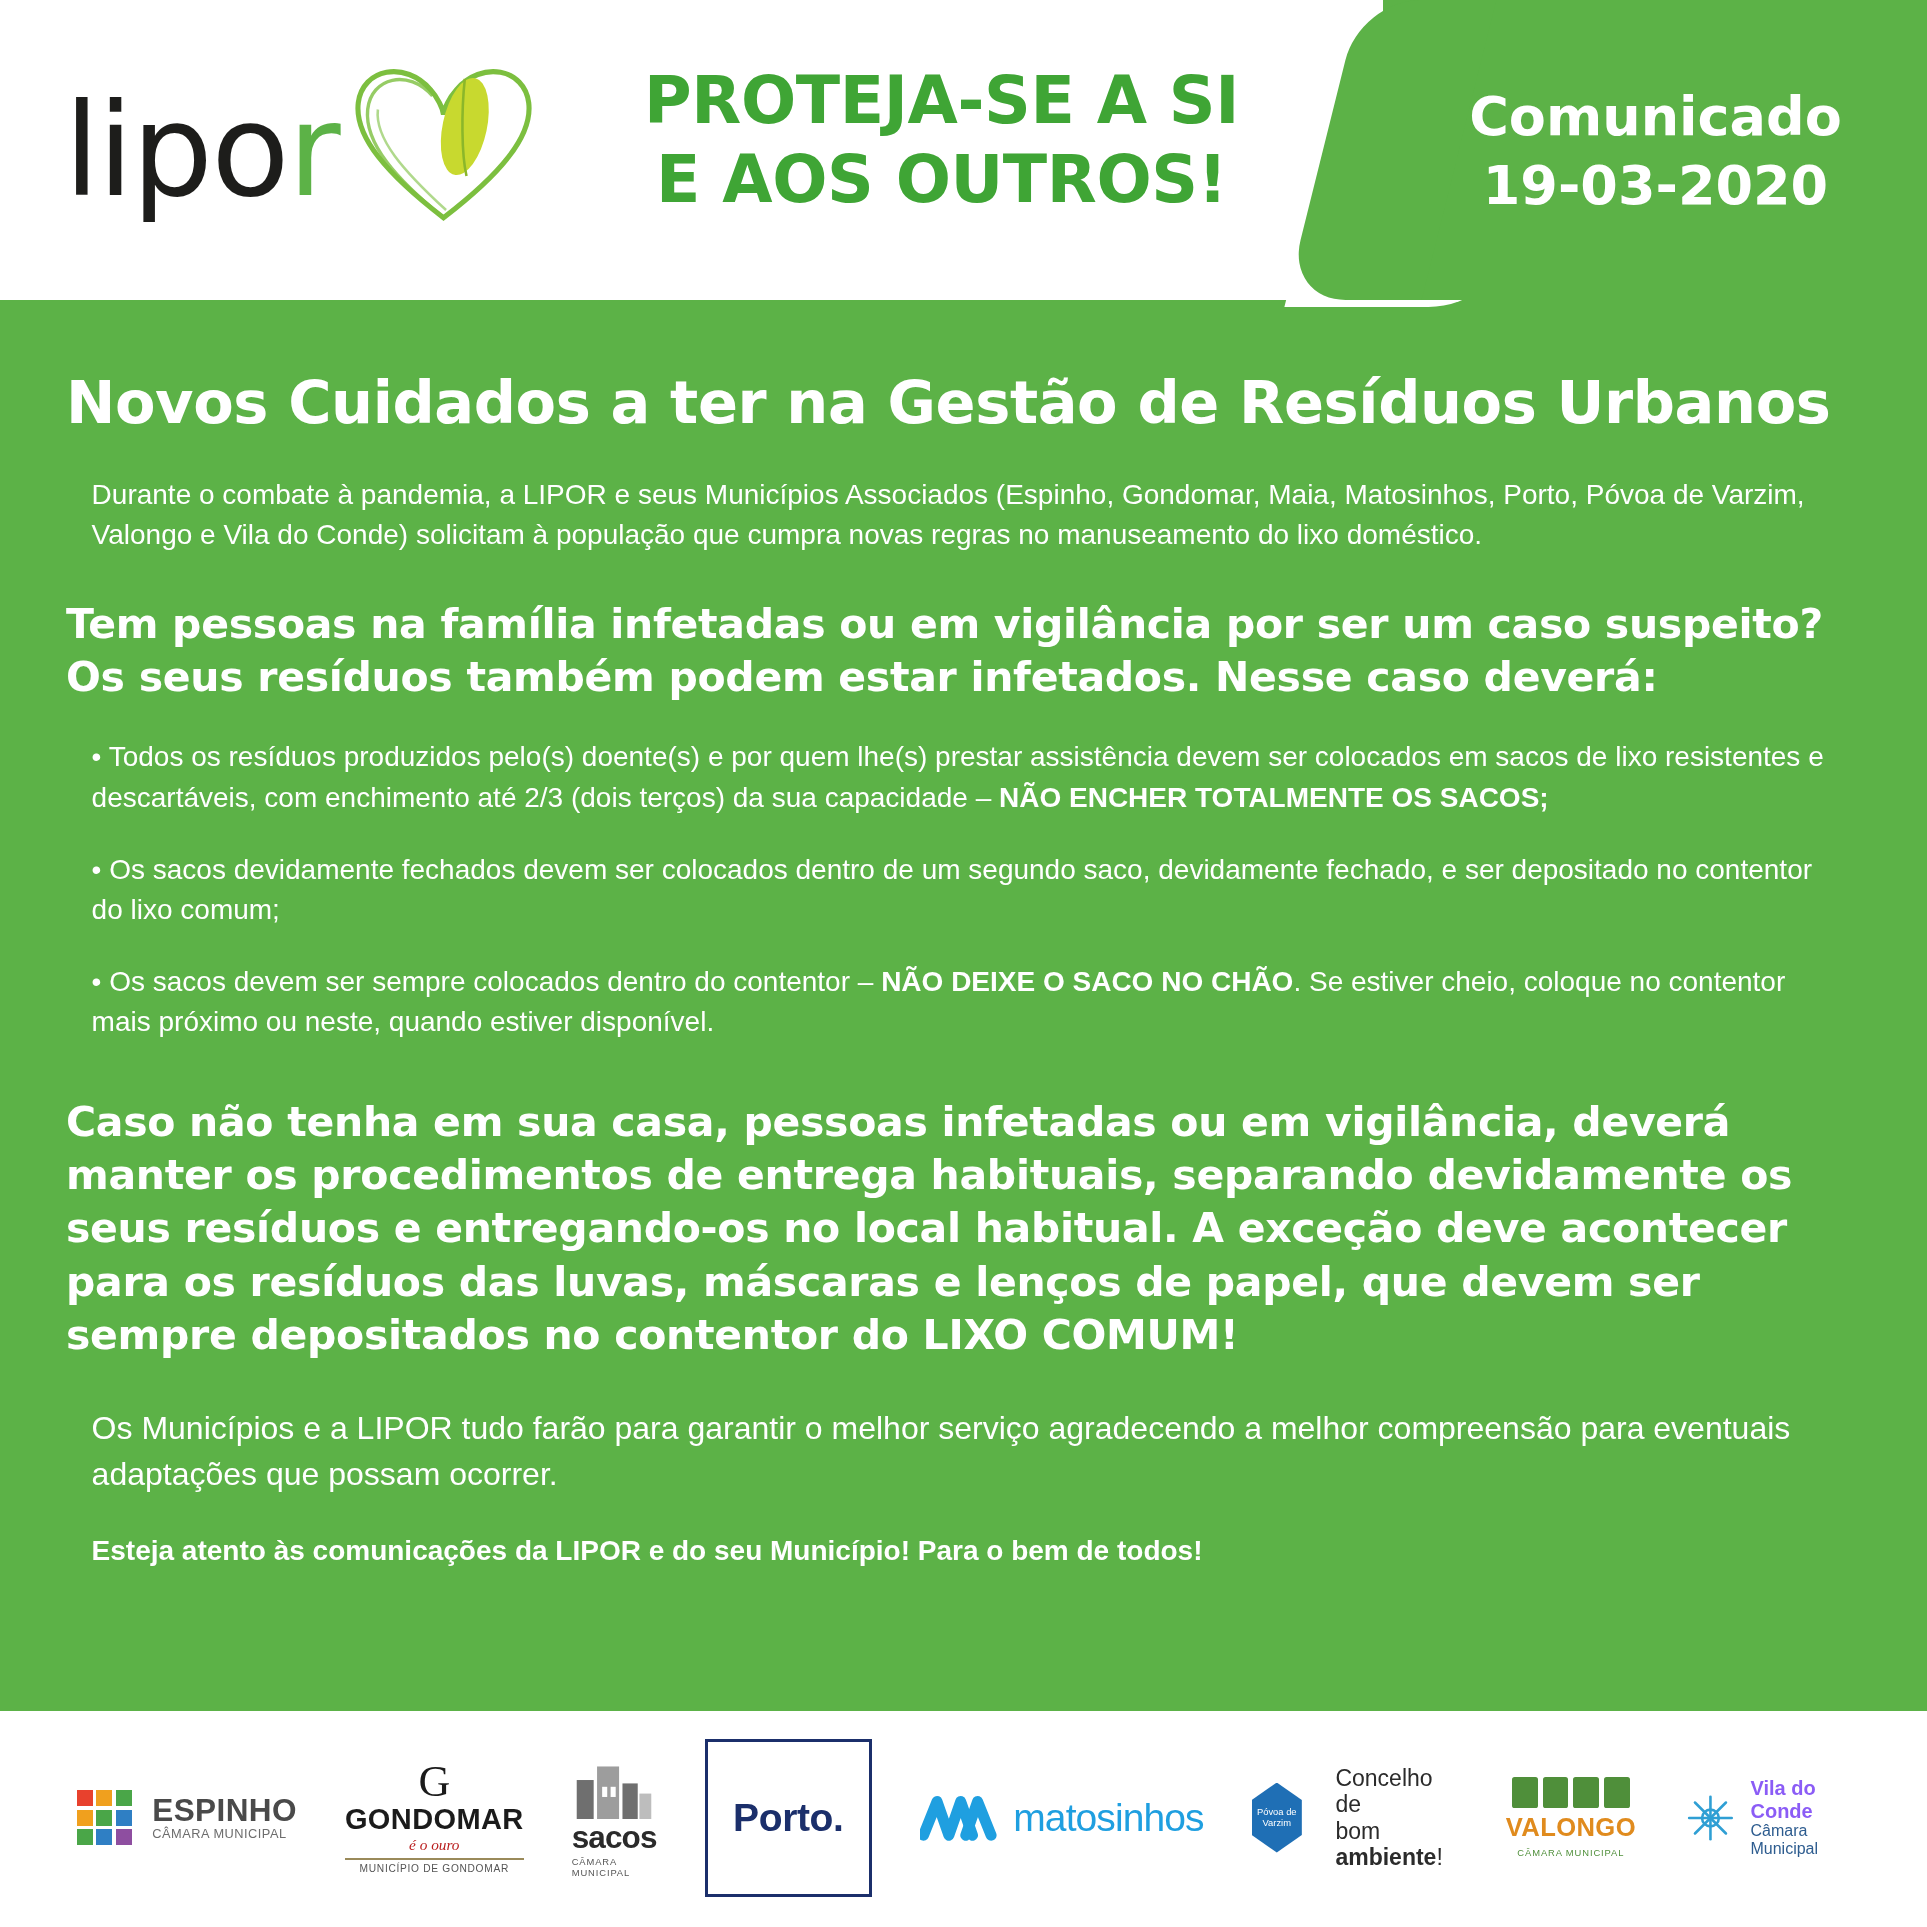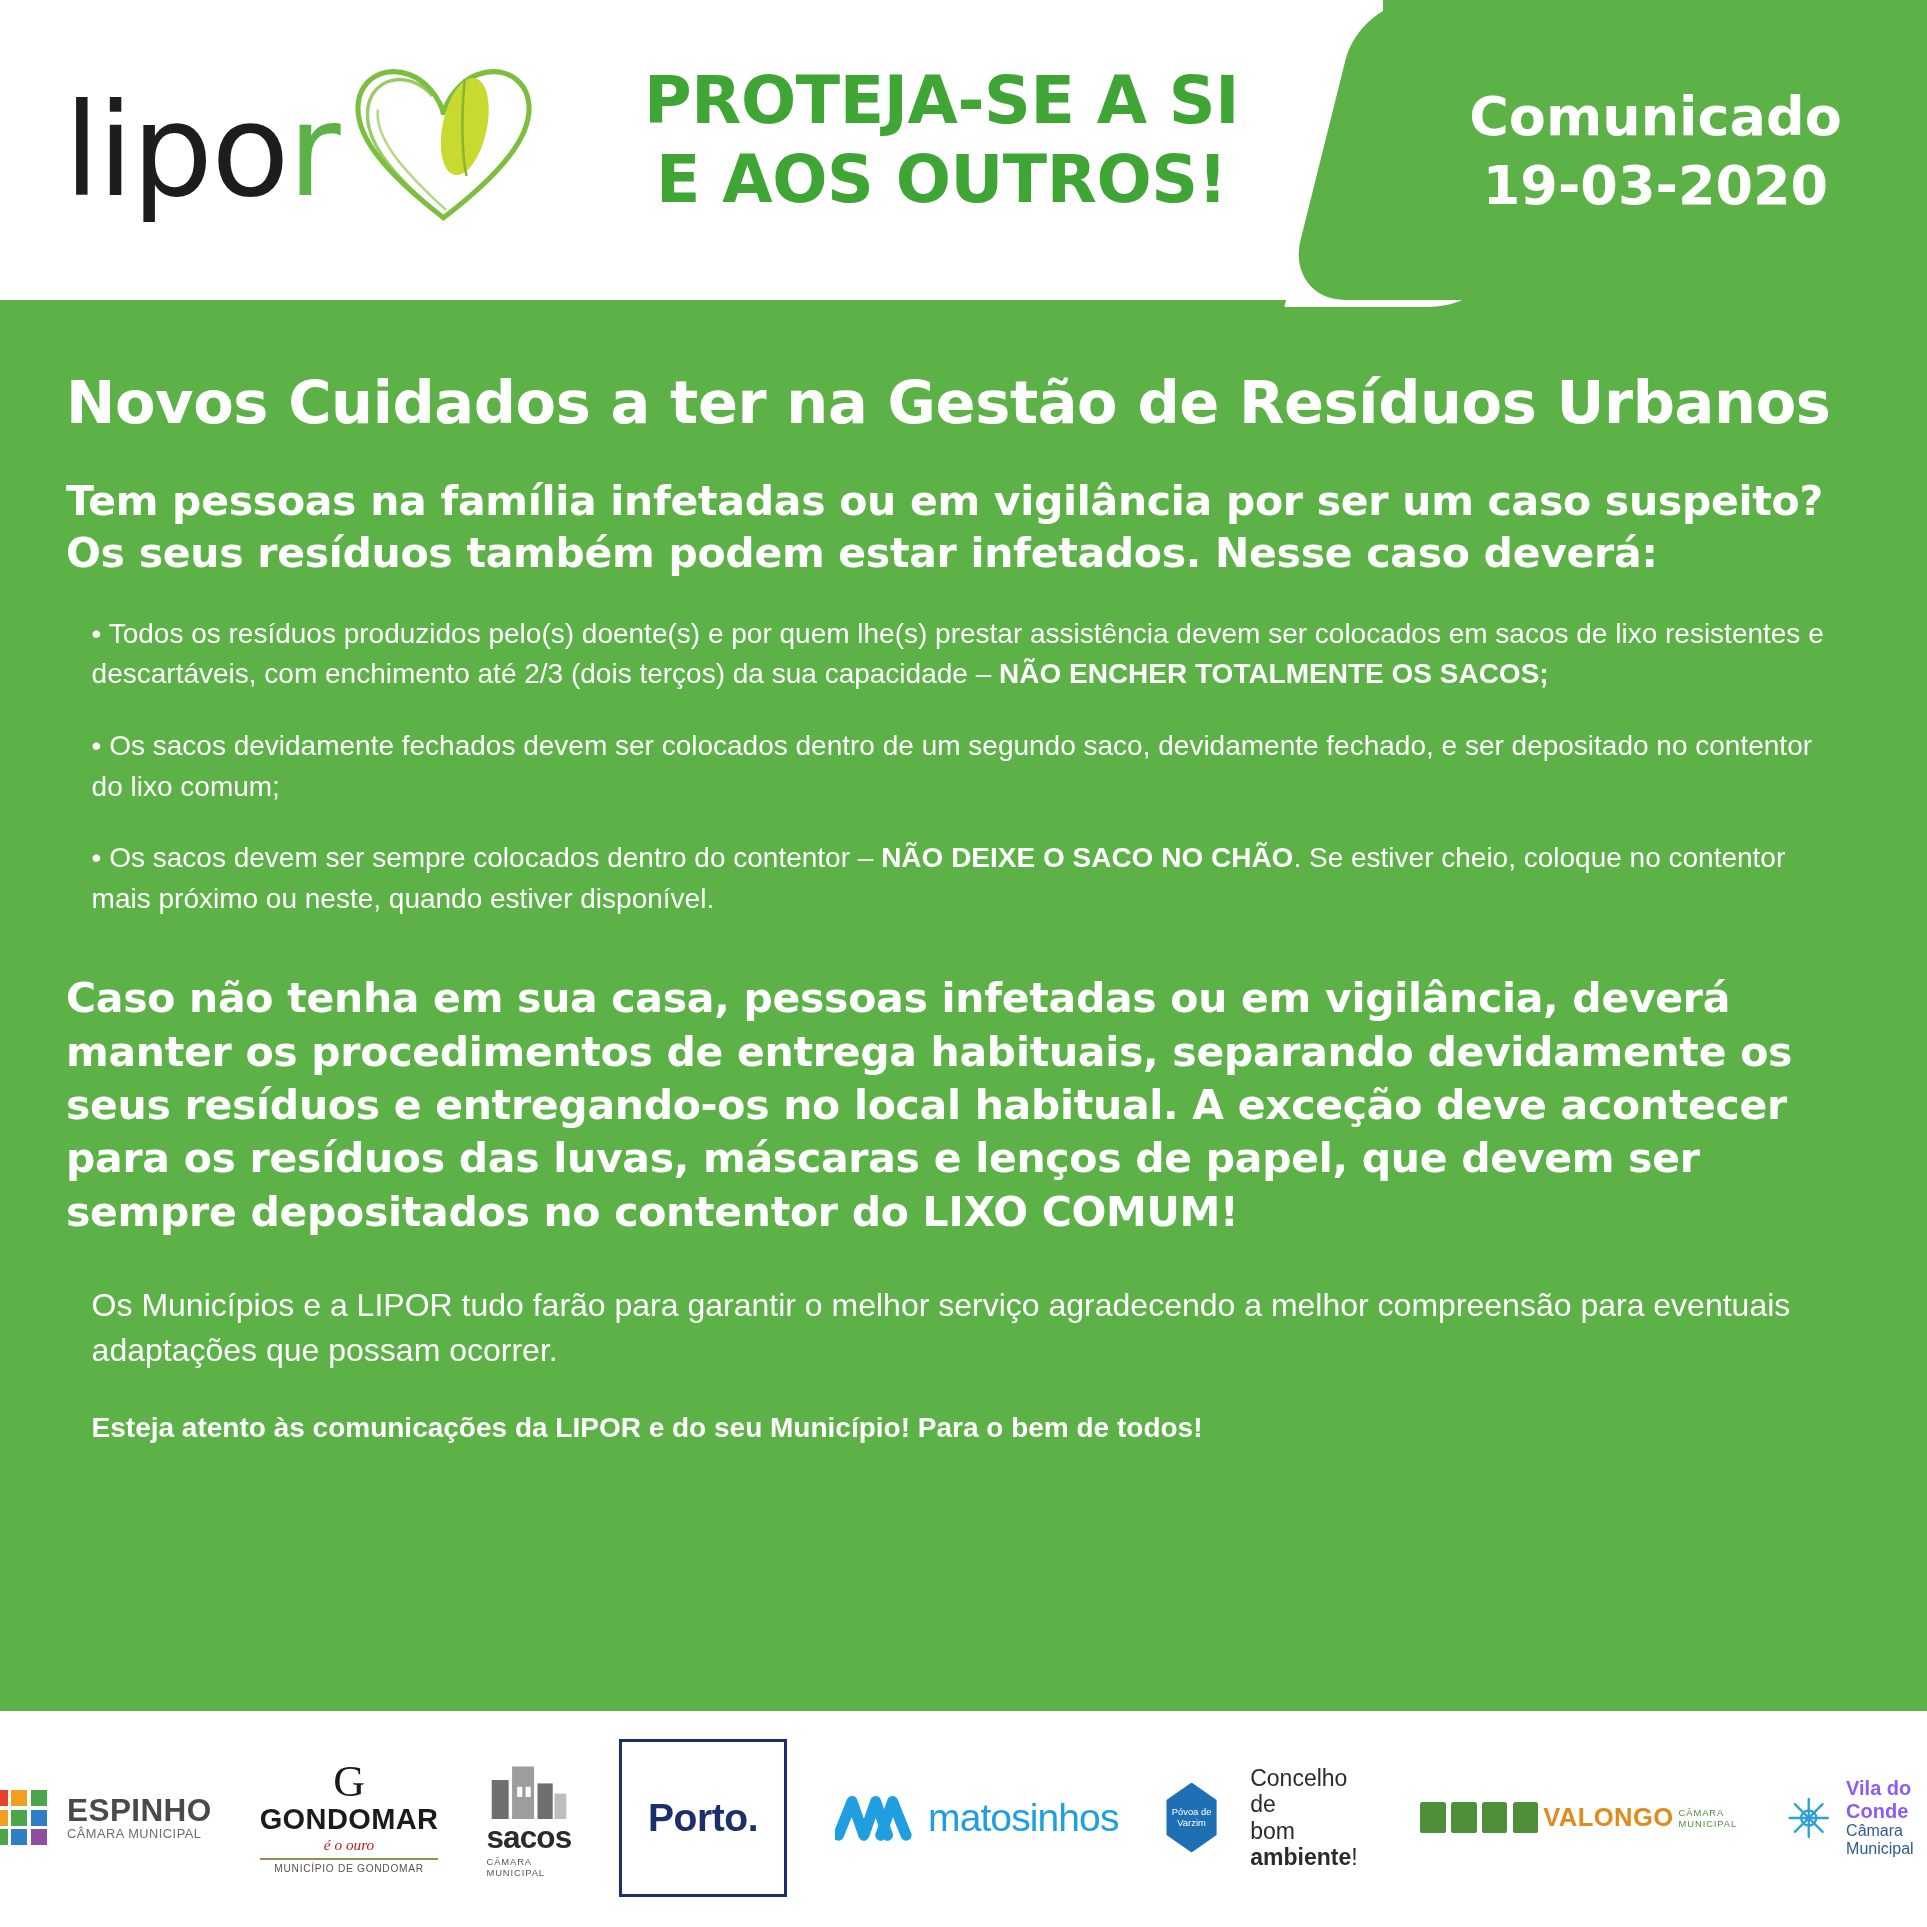--- a/index.html
+++ b/index.html
@@ -266,21 +266,21 @@
     display: flex; align-items: center; justify-content: center;
     clip-path: polygon(50% 0%, 100% 25%, 100% 75%, 50% 100%, 0% 75%, 0% 25%);
   }
   .povoa .badge span { color: #fff; font-size: 9.4px; text-align: center; line-height: 1.1; }
   .povoa .txt { line-height: 1.15; color: #2b2b2b; margin-left: 20px; }
   .povoa .txt .l1 { font-size: 23px; }
   .povoa .txt .l2 { font-size: 23px; }
   .povoa .txt .l2 b { font-weight: bold; }
 
   
-  .valongo { flex-direction: row; gap: 5.1px; }
+  .valongo { flex-direction: column; gap: 5.1px; }
   .valongo .pics { display: flex; gap: 5.1px; align-items: flex-end; }
   .valongo .pics i { display: block; width: 25.6px; height: 31px; background: #4f8f3a; border-radius: 2.6px; }
   .valongo .name { font-size: 25.6px; font-weight: bold; color: #e08b1e; letter-spacing: 0.4px; }
   .valongo .sub { font-size: 9.4px; color: #4f8f3a; letter-spacing: 0.9px; }
 
   
   .vilaconde { gap: 13.6px; }
   .vilaconde .mark { width: 70px; height: 70px; }
   .vilaconde .txt { line-height: 1.12; }
   .vilaconde .txt .n { font-size: 20px; font-weight: bold; color: #8b5cf6; }
@@ -317,20 +317,21 @@
     <div class="header-date">
       <div>Comunicado</div>
       <div>19-03-2020</div>
     </div>
   </div>
 
   <div class="content">
 
     <h1 class="main-title">Novos Cuidados a ter na Gestão de Resíduos Urbanos</h1>
 
+    <p class="intro">Durante o combate à pandemia, a LIPOR e seus Municípios Associados (Espinho, Gondomar, Maia, Matosinhos, Porto, Póvoa de Varzim, Valongo e Vila do Conde)  solicitam à população que cumpra novas regras no manuseamento do lixo doméstico.</p>
 
     <h2 class="question">
       <span>Tem pessoas na família infetadas ou em vigilância por ser um caso suspeito?</span><br>
       <span>Os seus resíduos também podem estar infetados. Nesse caso deverá:</span>
     </h2>
 
     <ul class="bullets">
       <li><span>• Todos os resíduos produzidos pelo(s) doente(s) e por quem lhe(s) prestar assistência devem ser colocados em sacos de lixo resistentes e descartáveis, com enchimento até 2/3 (dois terços) da sua capacidade – </span><b>NÃO ENCHER TOTALMENTE OS SACOS;</b><span></span></li>
       <li><span>•  Os sacos devidamente fechados devem ser colocados dentro de um segundo saco, devidamente fechado, e ser depositado no contentor do lixo comum;</span><b></b><span></span></li>
       <li><span>• Os sacos devem ser sempre colocados dentro do contentor – </span><b>NÃO DEIXE O SACO NO CHÃO</b><span>. Se estiver cheio, coloque no contentor mais próximo ou neste, quando estiver disponível.</span></li>

